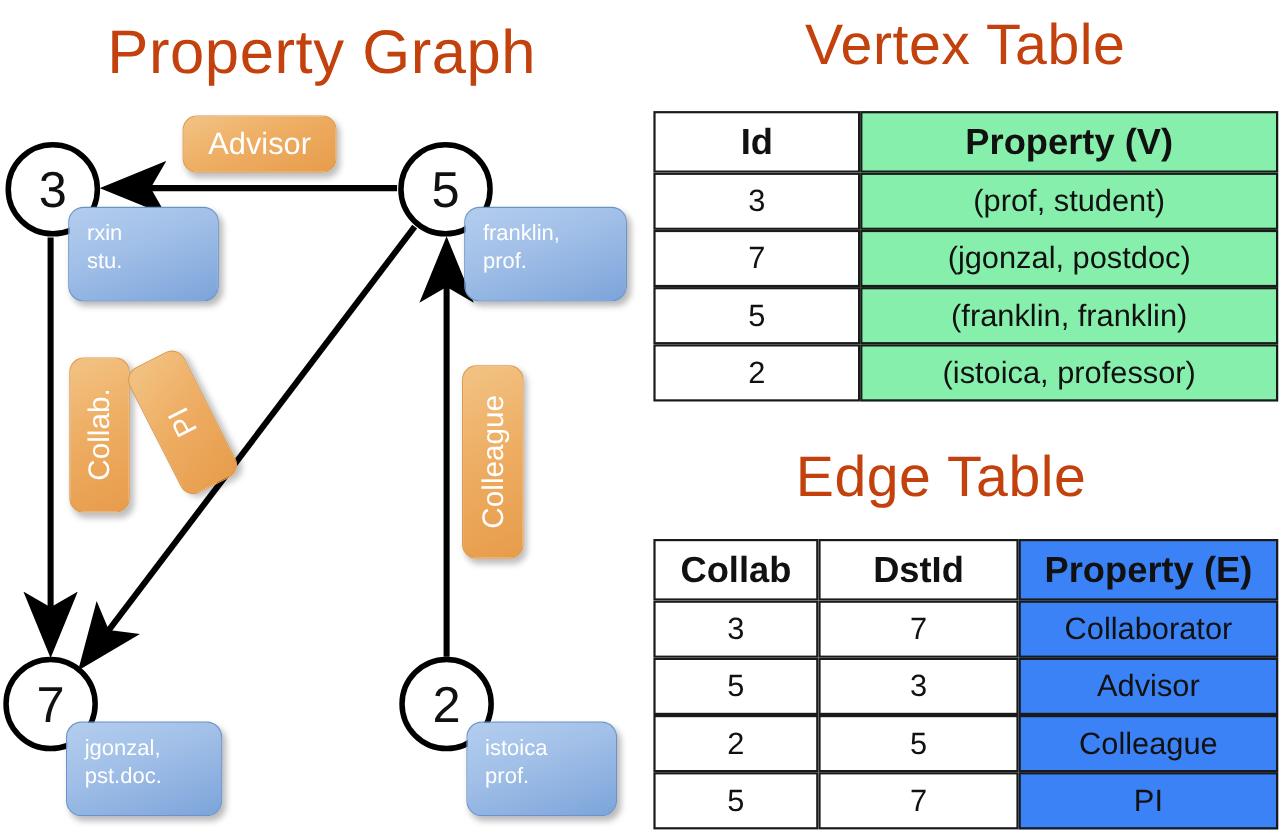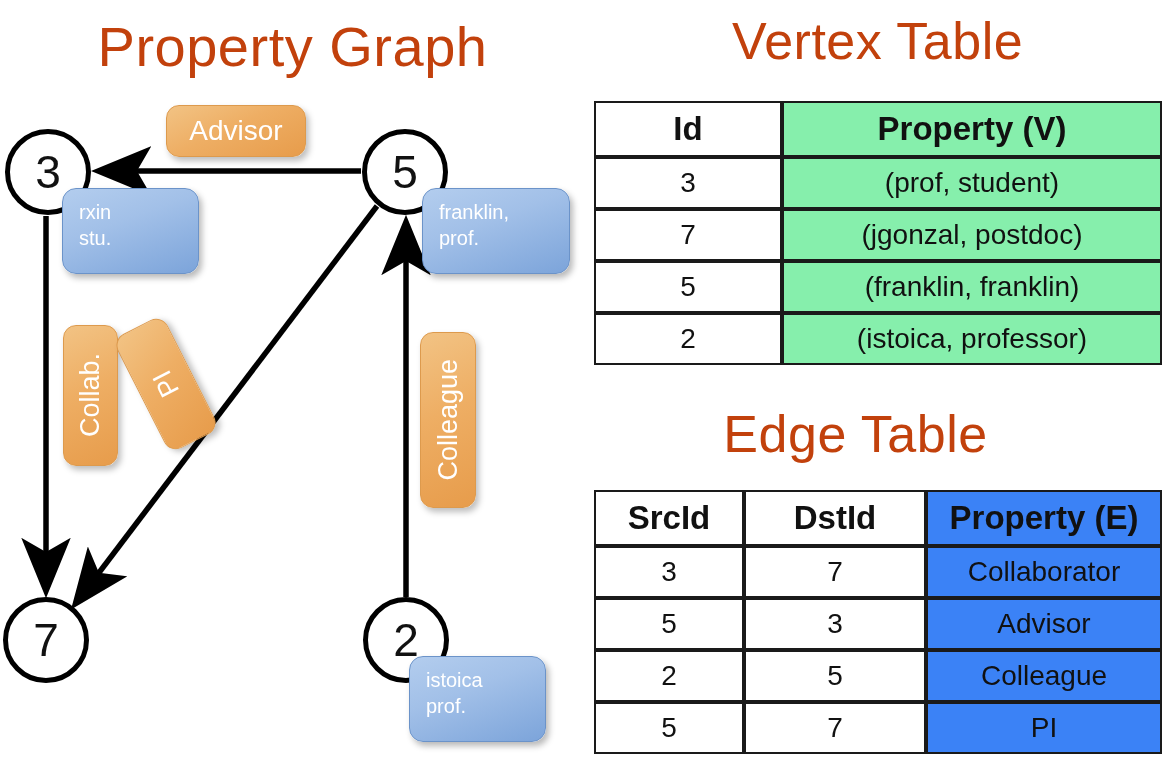--- a/index.html
+++ b/index.html
@@ -76,21 +76,21 @@
     font-weight: 300;
     line-height: 1.28;
     padding: 11px 0 11px 16px;
     box-sizing: border-box;
     z-index: 7;
     white-space: pre-line;
   }
   #vlabel-3 { left: 62px;  top: 188px; width: 137px; height: 86px; }
   #vlabel-5 { left: 422px; top: 188px; width: 148px; height: 86px; }
   #vlabel-7 { left: 60px;  top: 656px; width: 142px; height: 86px; }
-  #vlabel-2 { left: 409px; top: 656px; width: 137px; height: 86px; }
+  #vlabel-2 { left: 424px; top: 656px; width: 137px; height: 86px; }
 
   
   .elabel {
     position: absolute;
     border-radius: 13px;
     background: linear-gradient(155deg, #f2c384 0%, #eeae64 45%, #e79c4b 100%);
     border: 1px solid #dd9a4d;
     box-shadow: 3px 4px 6px rgba(0,0,0,0.26);
     color: #ffffff;
     font-weight: 300;
@@ -199,20 +199,22 @@
     <span>7</span>
   </div>
   <div class="node-circle" id="node-2">
     <span>2</span>
   </div>
 
   <div class="vlabel" id="vlabel-3">rxin
 stu.</div>
   <div class="vlabel" id="vlabel-5">franklin,
 prof.</div>
+  <div class="vlabel" id="vlabel-7">jgonzal,
+pst.doc.</div>
   <div class="vlabel" id="vlabel-2">istoica
 prof.</div>
 
   <div class="elabel" id="elabel-advisor">
     <span>Advisor</span>
   </div>
 
   <div class="elabel" id="elabel-collab">
     <span class="vtext">Collab.</span>
   </div>
@@ -258,21 +260,21 @@
 </table>
 
 <table class="tbl" id="edge-table">
   <colgroup>
     <col class="col-src">
       <col class="col-dst">
       <col class="col-pe">
   </colgroup>
   <thead>
     <tr>
-      <th>SrcId</th>
+      <th>Collab</th>
       <th>DstId</th>
       <th class="prop-e">Property (E)</th>
     </tr>
   </thead>
   <tbody>
     <tr>
       <td>3</td>
       <td>7</td>
       <td class="prop-e">Collaborator</td>
     </tr>

